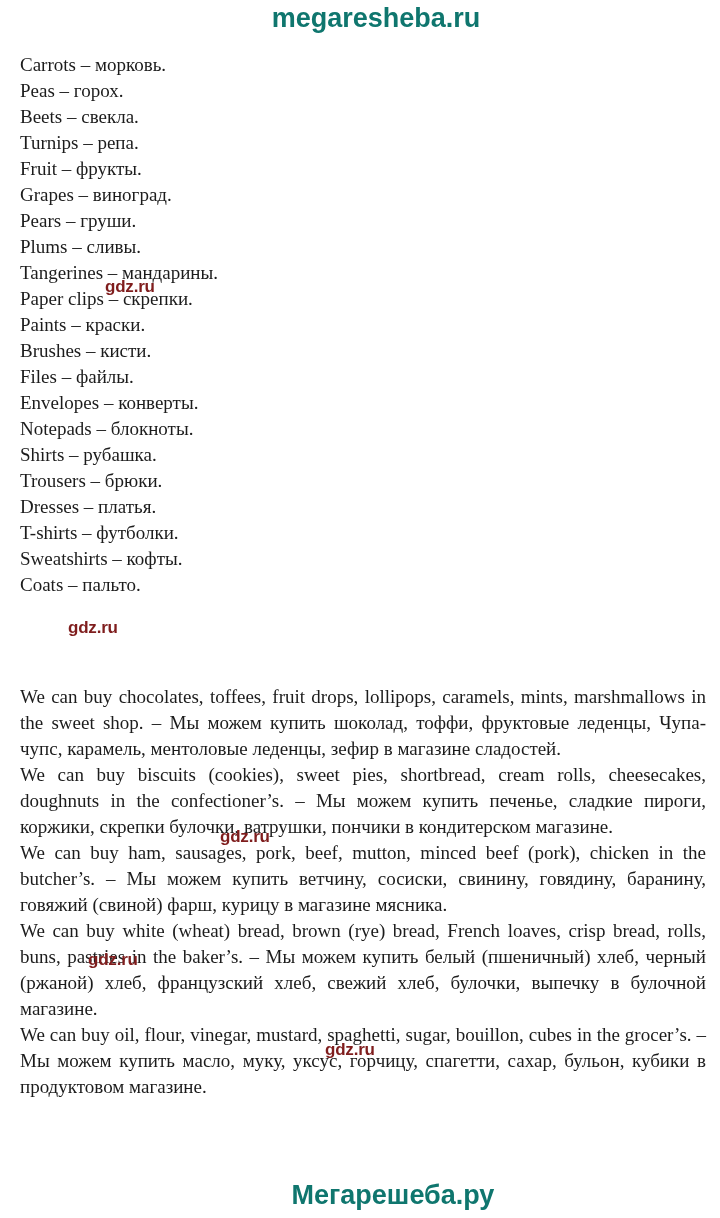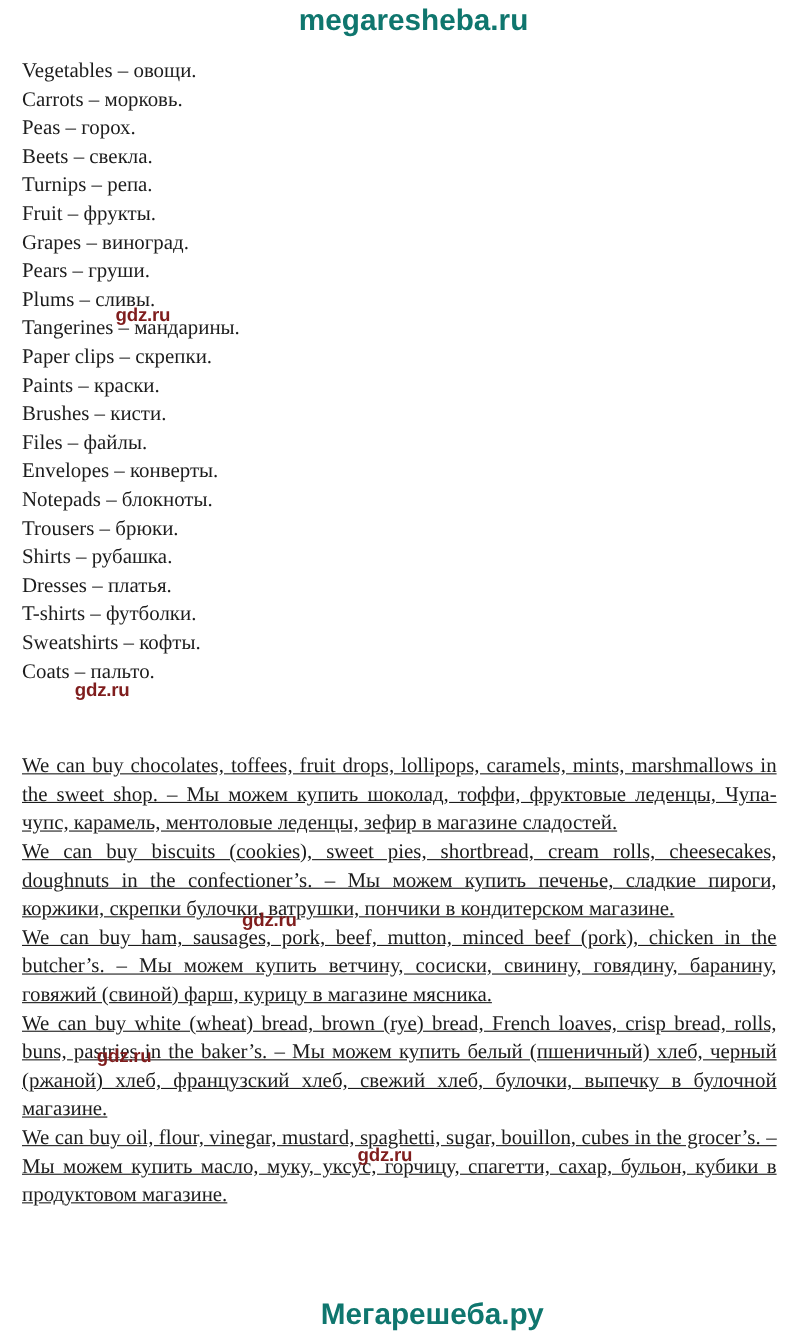--- a/index.html
+++ b/index.html
@@ -45,21 +45,20 @@
   .paragraphs {
     position: absolute;
     top: 684px;
     left: 20px;
     width: 686px;
     font-family: "Liberation Serif", "DejaVu Serif", serif;
     font-size: 19px;
     line-height: 26px;
     text-align: justify;
     color: #1c1c1c;
-    text-decoration: underline;
   }
   .paragraphs p { margin: 0; }
   .watermark {
     position: absolute;
     font-family: "Liberation Sans", sans-serif;
     font-weight: 700;
     font-size: 17px;
     line-height: 17px;
     letter-spacing: -0.2px;
     color: #7f1d1d;
@@ -72,38 +71,37 @@
   .wm5 { left: 325px; top: 1041px; }
 </style>
 </head>
 <body>
 
 <div class="page">
 
   <div class="site-title top">megaresheba.ru</div>
 
   <div class="vocab">
-    <div class="vocab-item">Vegetables – овощи.</div>
     <div class="vocab-item">Carrots – морковь.</div>
     <div class="vocab-item">Peas – горох.</div>
     <div class="vocab-item">Beets – свекла.</div>
     <div class="vocab-item">Turnips – репа.</div>
     <div class="vocab-item">Fruit – фрукты.</div>
     <div class="vocab-item">Grapes – виноград.</div>
     <div class="vocab-item">Pears – груши.</div>
     <div class="vocab-item">Plums – сливы.</div>
     <div class="vocab-item">Tangerines – мандарины.</div>
     <div class="vocab-item">Paper clips – скрепки.</div>
     <div class="vocab-item">Paints – краски.</div>
     <div class="vocab-item">Brushes – кисти.</div>
     <div class="vocab-item">Files – файлы.</div>
     <div class="vocab-item">Envelopes – конверты.</div>
     <div class="vocab-item">Notepads – блокноты.</div>
+    <div class="vocab-item">Shirts – рубашка.</div>
     <div class="vocab-item">Trousers – брюки.</div>
-    <div class="vocab-item">Shirts – рубашка.</div>
     <div class="vocab-item">Dresses – платья.</div>
     <div class="vocab-item">T-shirts – футболки.</div>
     <div class="vocab-item">Sweatshirts – кофты.</div>
     <div class="vocab-item">Coats – пальто.</div>
   </div>
 
   <div class="paragraphs">
     <p>We can buy chocolates, toffees, fruit drops, lollipops, caramels, mints, marshmallows in the sweet shop. – Мы можем купить шоколад, тоффи, фруктовые леденцы, Чупа-чупс, карамель, ментоловые леденцы, зефир в магазине сладостей.</p>
     <p>We can buy biscuits (cookies), sweet pies, shortbread, cream rolls, cheesecakes, doughnuts in the confectioner’s. – Мы можем купить печенье, сладкие пироги, коржики, скрепки булочки, ватрушки, пончики в кондитерском магазине.</p>
     <p>We can buy ham, sausages, pork, beef, mutton, minced beef (pork), chicken in the butcher’s. – Мы можем купить ветчину, сосиски, свинину, говядину, баранину, говяжий (свиной) фарш, курицу в магазине мясника.</p>

